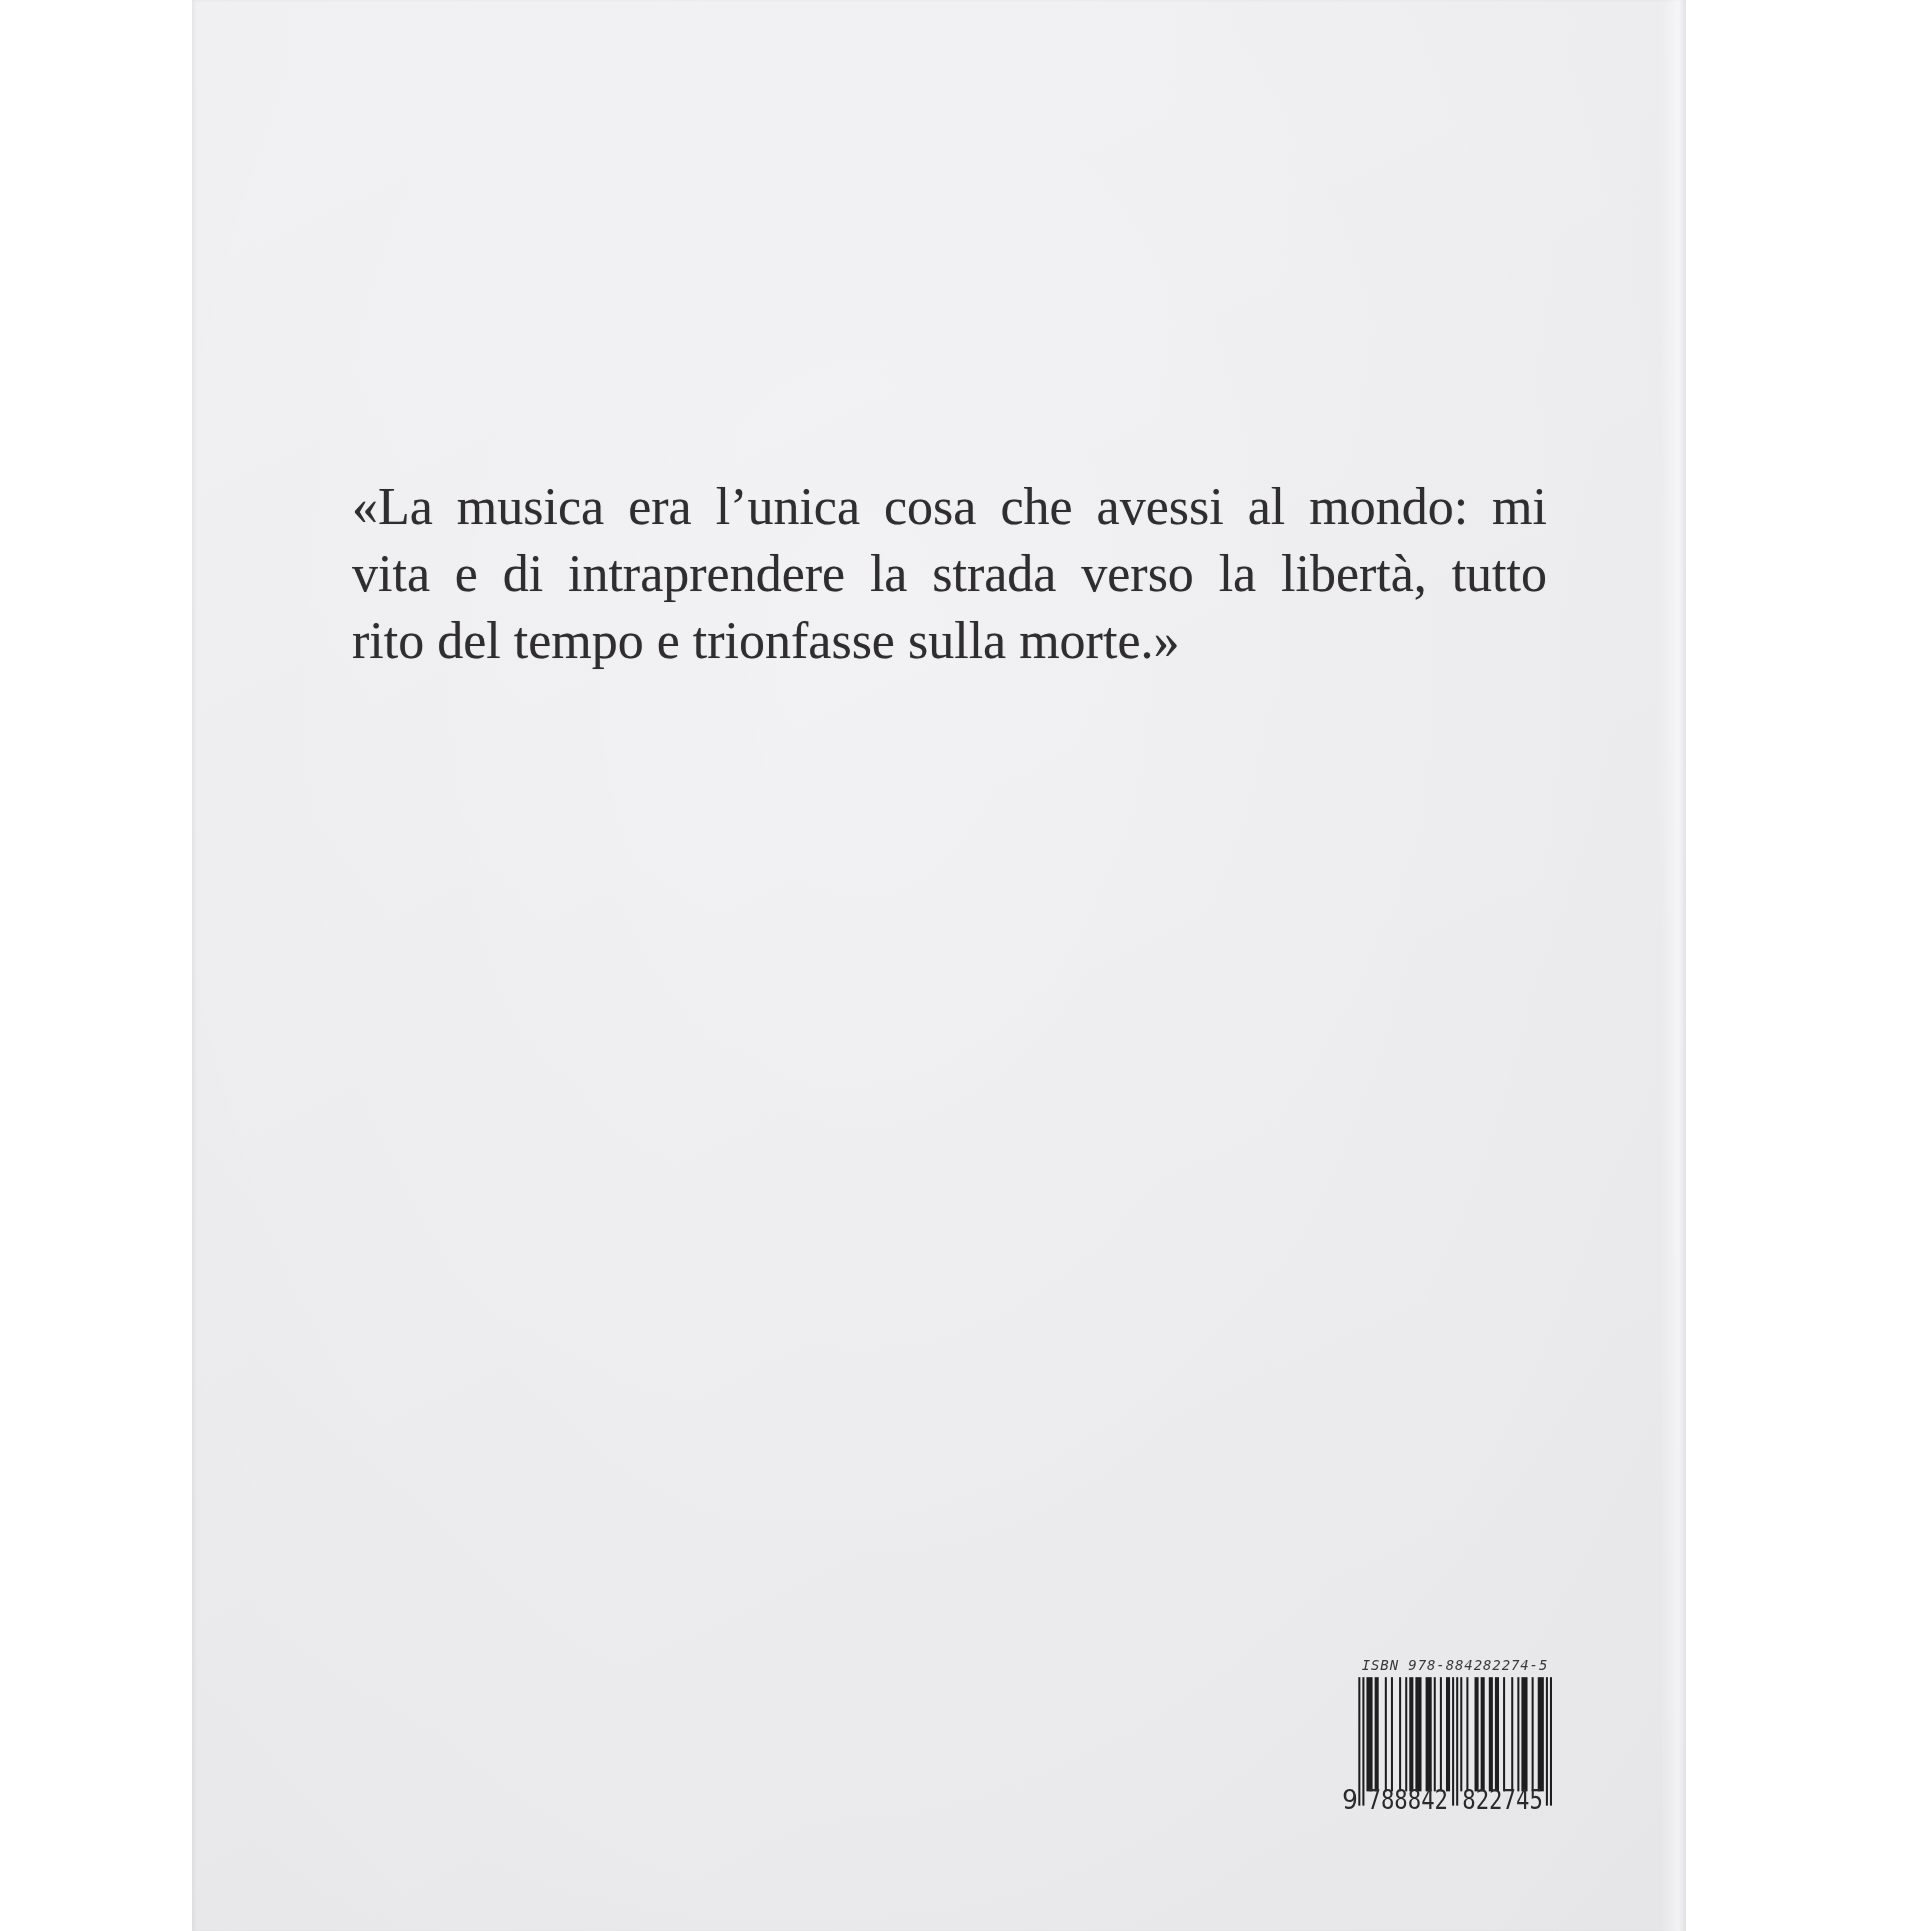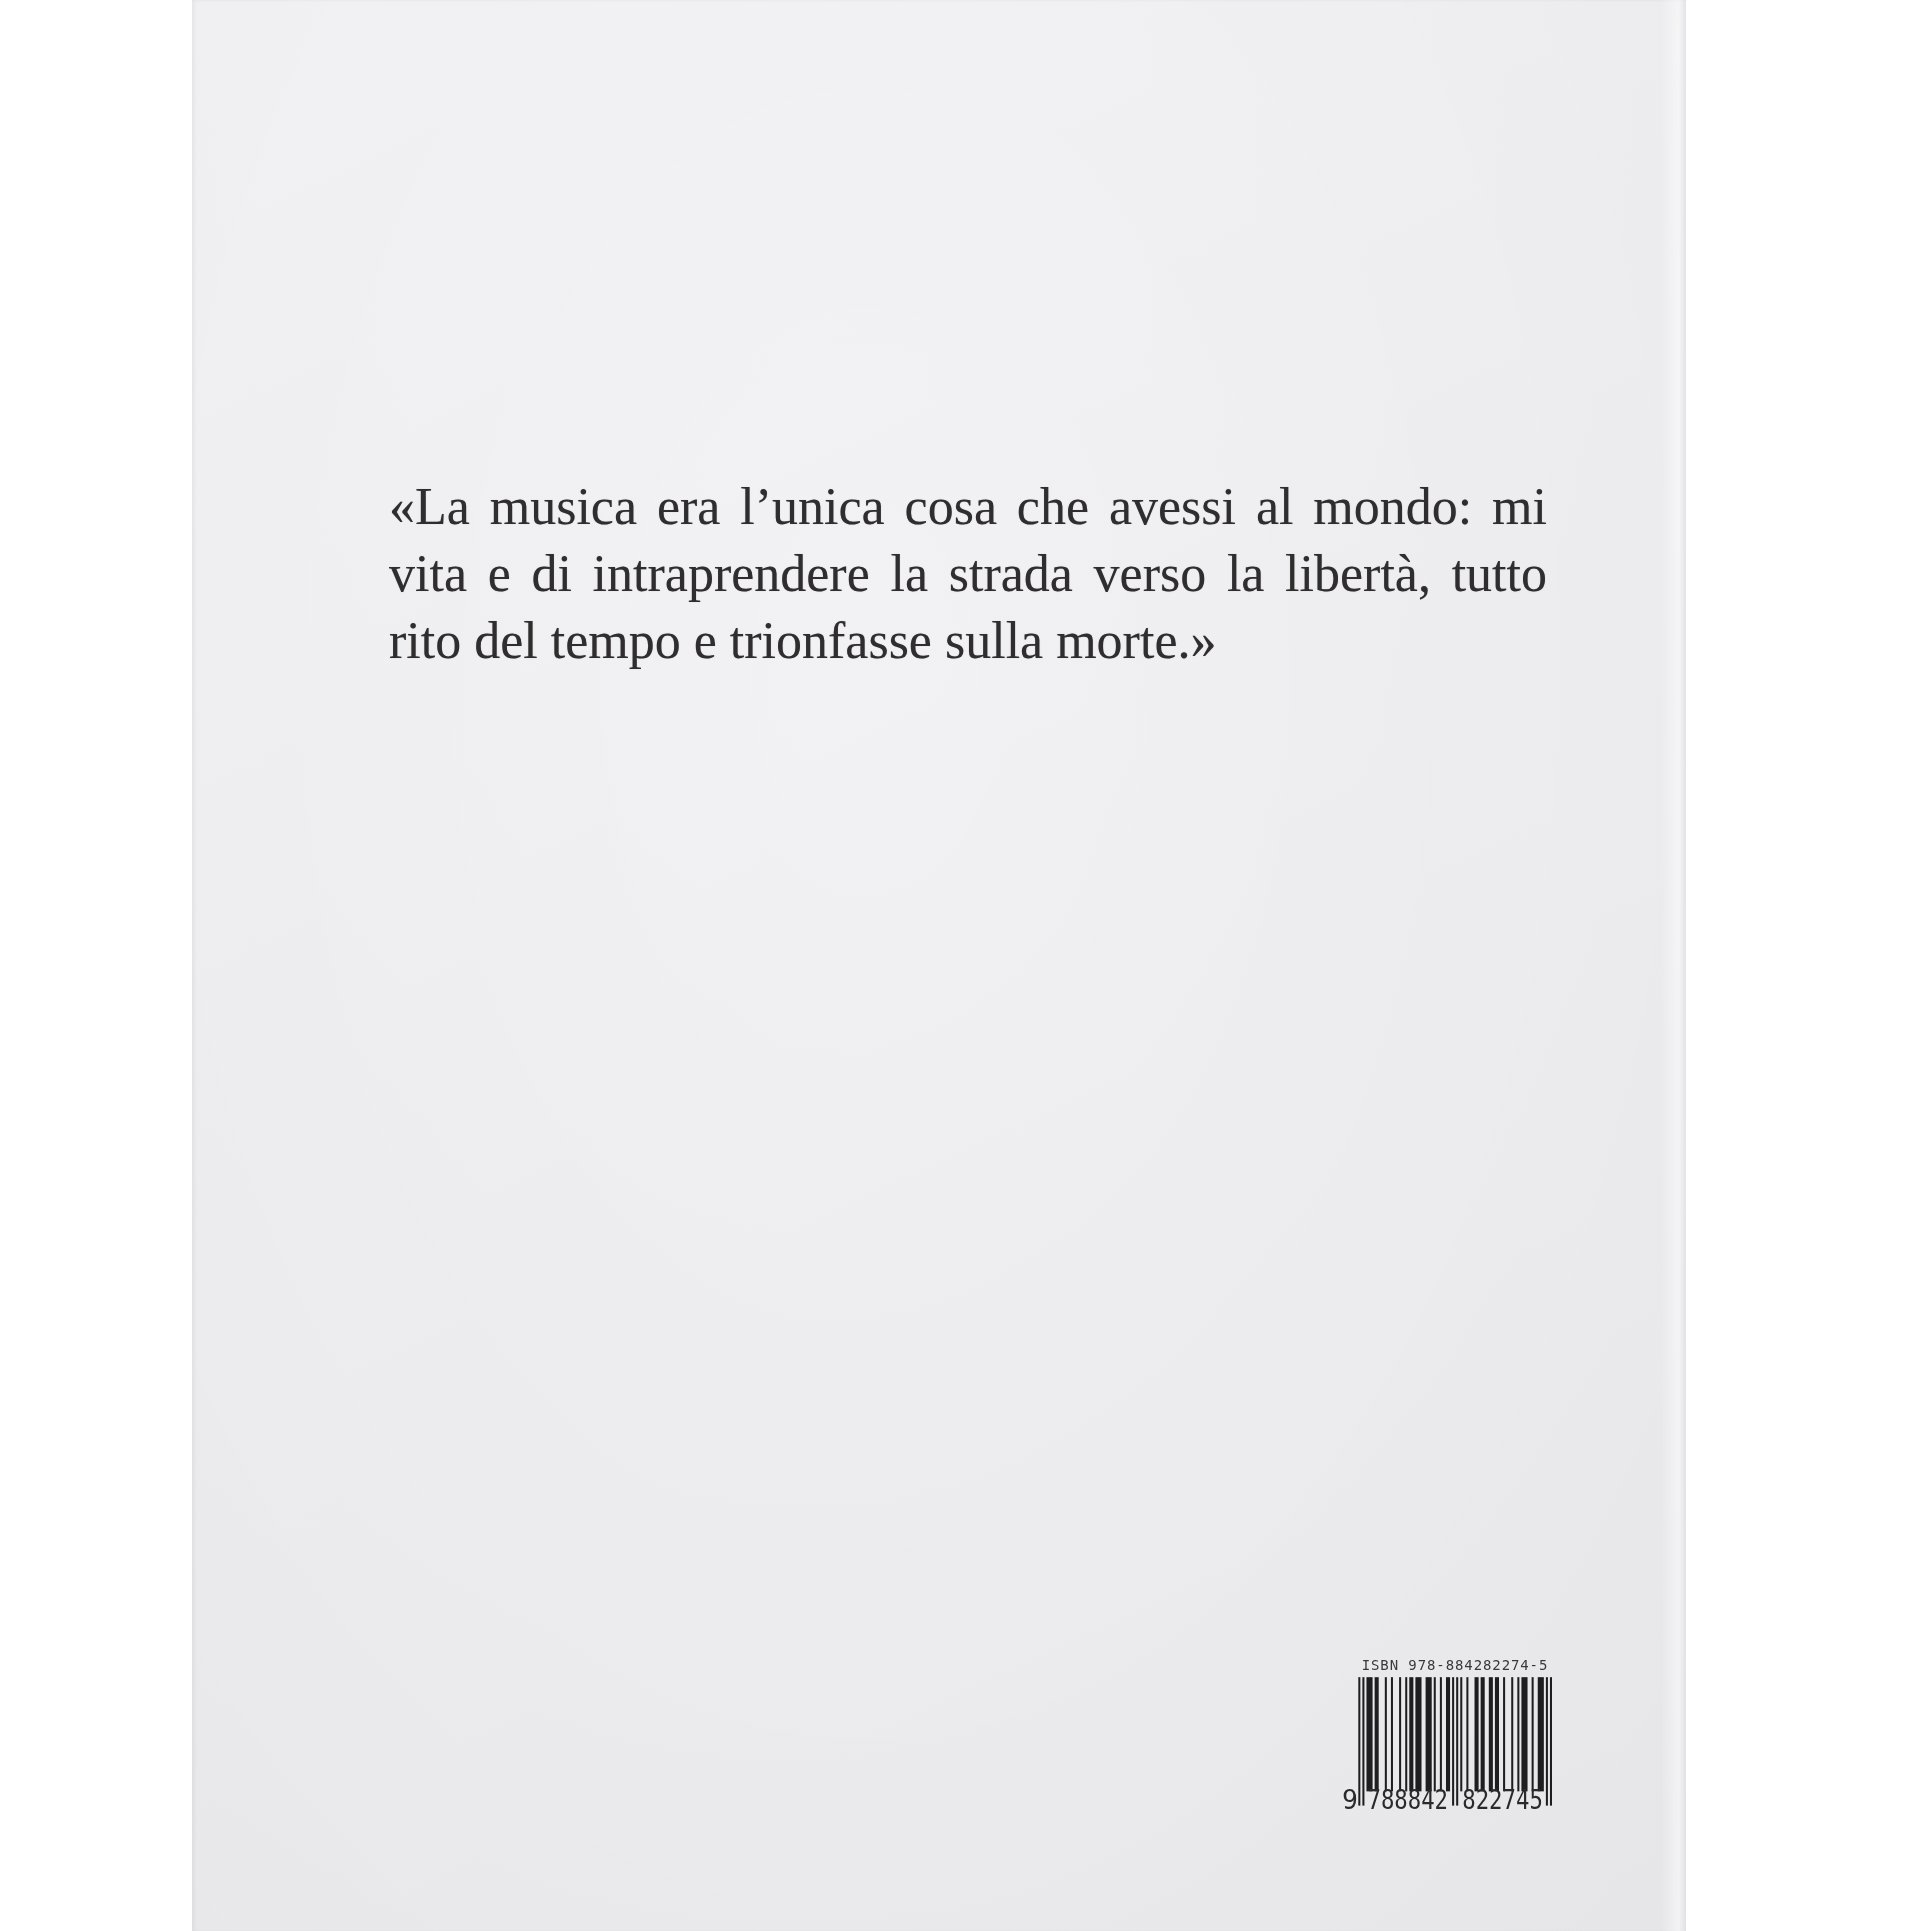--- a/index.html
+++ b/index.html
@@ -54,21 +54,20 @@
     width: 1195px;
     font-size: 52px;
     line-height: 67px;
     color: #2f2d2e;
     text-shadow: 0 0 0.9px rgba(47,45,46,0.35);
   }
   .quote .line {
     text-align: justify;
     text-align-last: justify;
     white-space: normal;
-    margin-left: 37px;
   }
   .quote .line.last {
     text-align: justify;
     text-align-last: left;
   }
   .barcode {
     position: absolute;
     left: 1150px;
     top: 1658px;
     width: 211px;
@@ -76,20 +75,21 @@
   .isbn-label {
     margin-left: 16px;
     width: 194px;
     text-align: center;
     font-family: "DejaVu Sans Mono", monospace;
     font-size: 14px;
     line-height: 15px;
     letter-spacing: 0.9px;
     white-space: nowrap;
     color: #39393b;
+    font-style: italic;
   }
   .barcode svg {
     display: block;
     margin-top: 3.8px;
   }
 </style>
 </head>
 <body>
 
 <div class="photo-bg"></div>

